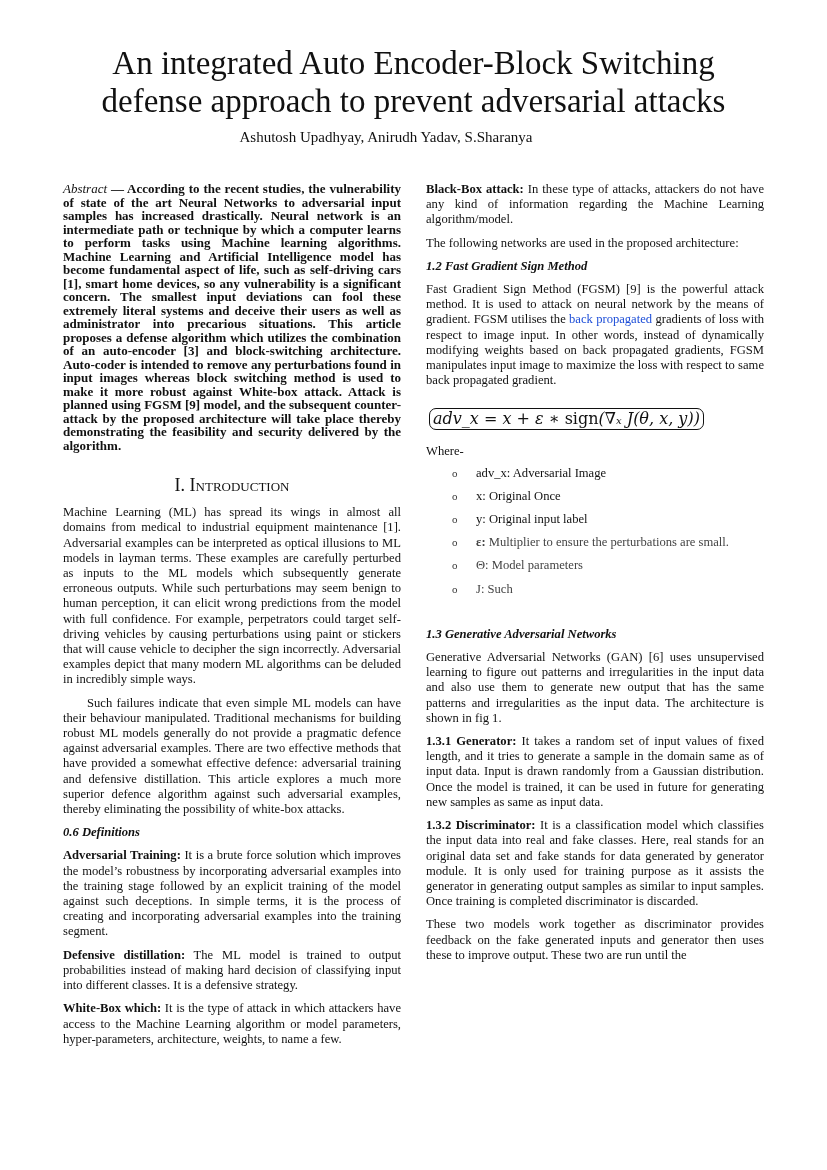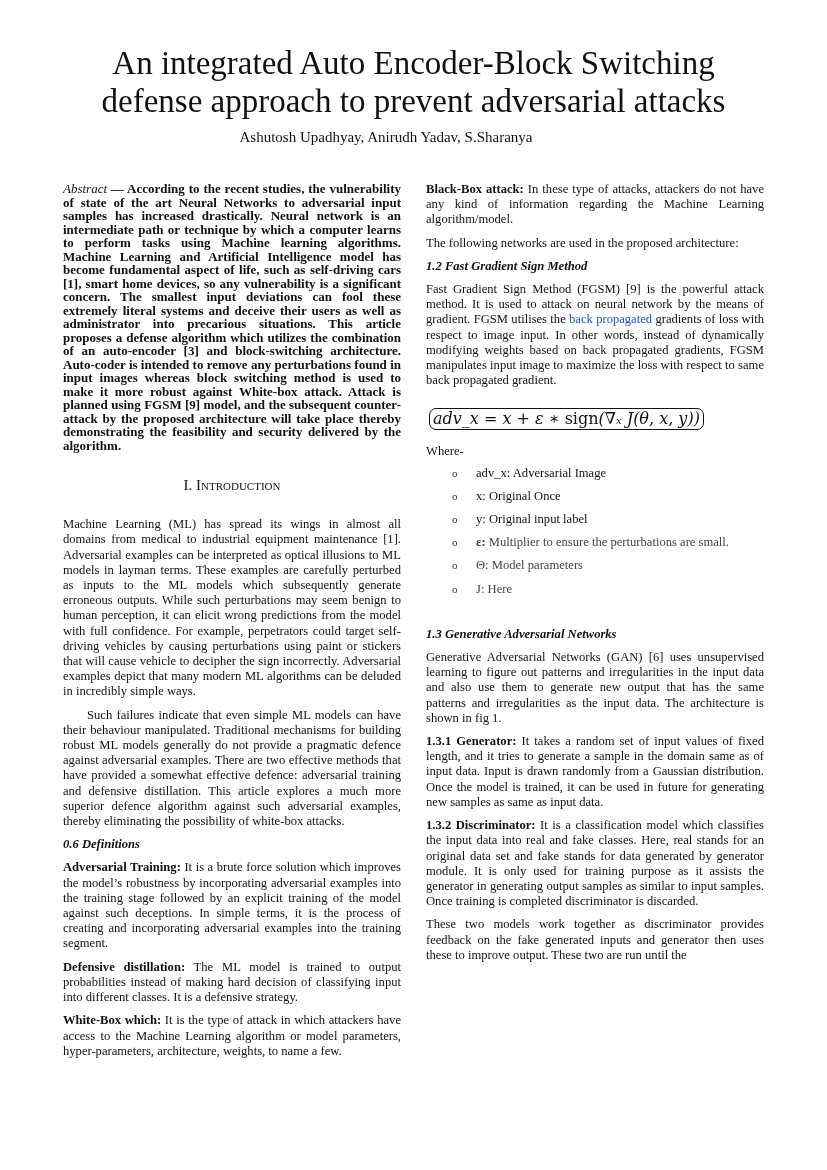--- a/index.html
+++ b/index.html
@@ -8,21 +8,21 @@
   .title { position: absolute; left: 0; top: 44px; width: 827px; text-align: center;
            font-size: 33px; line-height: 38px; font-weight: normal; margin: 0; }
   .authors { position: absolute; left: 16px; top: 128px; width: 740px; text-align: center;
              font-size: 15px; line-height: 18px; }
   .col { position: absolute; top: 182px; font-size: 12.6px; line-height: 15.2px; text-align: justify; }
   .col.left { left: 63px; width: 338px; }
   .col.right { left: 426px; width: 338px; top: 182px; }
   p { margin: 0 0 8px 0; }
   .abstract { font-weight: bold; font-size: 13px; line-height: 13.5px; margin-bottom: 26px; }
   .abstract .lead { font-style: italic; font-weight: normal; }
-  .sec-head { text-align: center; font-size: 15px; margin: 0 0 24px 0; font-variant: small-caps; }
+  .sec-head { text-align: center; font-size: 18px; margin: 0 0 12px 0; font-variant: small-caps; }
   .indent { text-indent: 24px; }
   .sub-head { font-weight: bold; margin: 0 0 8px 0; font-style: italic; }
   .term { font-weight: bold; }
   .soft { color: #1d4ed8; }
   .equation { display: inline-block; border: 1.5px solid #111; border-radius: 7px; padding: 0 3px;
               font-family: "DejaVu Serif", serif; font-style: italic; font-size: 16px; line-height: 20px;
               margin: 12px 0 14px 3px; white-space: nowrap; }
   .equation .up { font-style: normal; }
   ul.where { list-style: none; padding: 0; margin: 6px 0 30px 26px; }
   ul.where li { position: relative; padding-left: 24px; margin-bottom: 8px; line-height: 15.2px; }
@@ -60,21 +60,21 @@
 
   <div class="equation"><span>adv_x</span><span> = x + ε ∗ </span><span class="up">sign</span><span>(∇ₓ J(θ, x, y))</span></div>
 
   <div>Where-</div>
   <ul class="where">
     <li><span class="bullet">o</span><span>adv_x:</span><span> Adversarial Image</span></li>
     <li><span class="bullet">o</span><span>x:</span><span> Original Once</span></li>
     <li><span class="bullet">o</span><span>y:</span><span> Original input label</span></li>
     <li class="li-soft"><span class="bullet">o</span><b>ε:</b><span> Multiplier to ensure the perturbations are small.</span></li>
     <li class="li-soft"><span class="bullet">o</span><span>Θ:</span><span> Model parameters</span></li>
-    <li class="li-soft"><span class="bullet">o</span><span>J:</span><span> Here</span></li>
+    <li class="li-soft"><span class="bullet">o</span><span>J:</span><span> Such</span></li>
   </ul>
 
   <div class="sub-head">1.3 Generative Adversarial Networks</div>
   <p>Generative Adversarial Networks (GAN) [6] uses unsupervised learning to figure out patterns and irregularities in the input data and also use them to generate new output that has the same patterns and irregularities as the input data. The architecture is shown in fig 1.</p>
   <p><span class="term">1.3.1 Generator:</span><span> It takes a random set of input values of fixed length, and it tries to generate a sample in the domain same as of input data. Input is drawn randomly from a Gaussian distribution. Once the model is trained, it can be used in future for generating new samples as same as input data.</span></p>
   <p><span class="term">1.3.2 Discriminator:</span><span> It is a classification model which classifies the input data into real and fake classes. Here, real stands for an original data set and fake stands for data generated by generator module. It is only used for training purpose as it assists the generator in generating output samples as similar to input samples. Once training is completed discriminator is discarded.</span></p>
   <p>These two models work together as discriminator provides feedback on the fake generated inputs and generator then uses these to improve output. These two are run until the</p>
 </div>
 
 </body></html>

